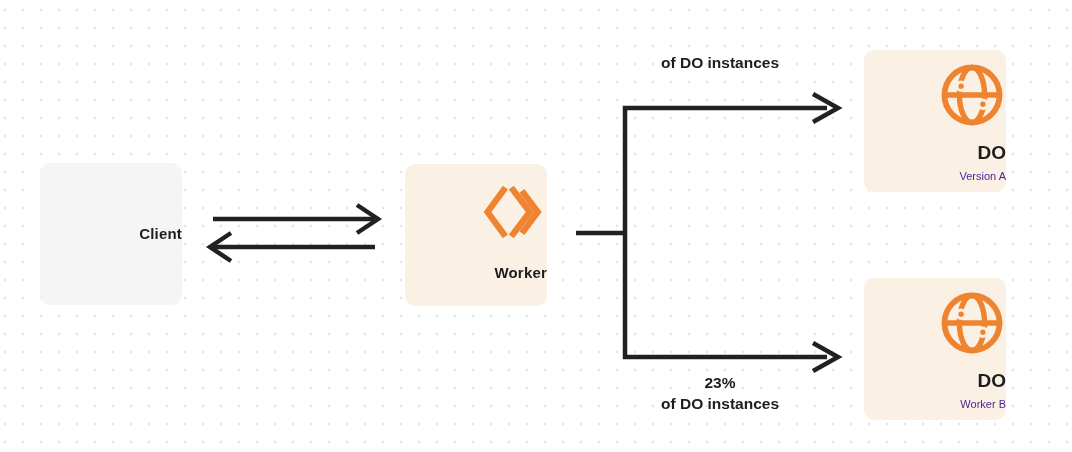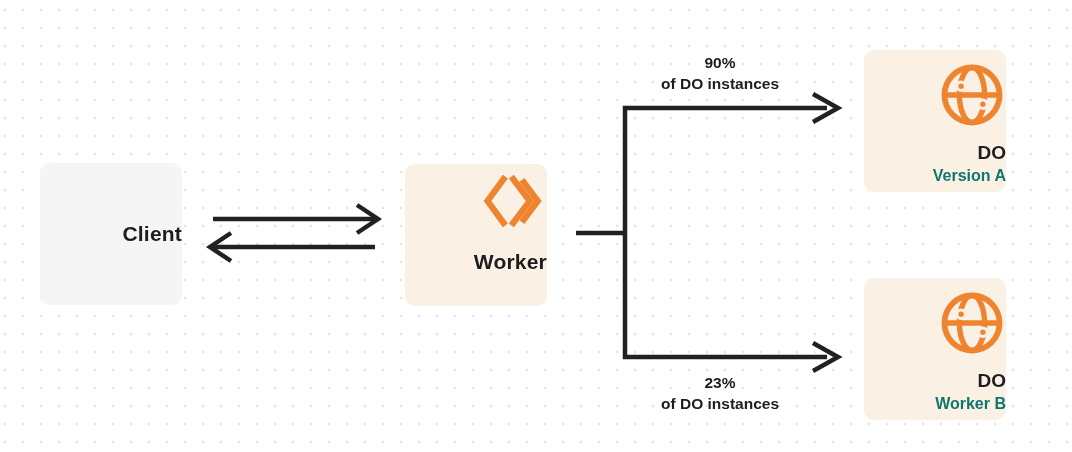--- a/index.html
+++ b/index.html
@@ -30,52 +30,52 @@
   .node-client {
     left: 40px; top: 163px;
     width: 142px; height: 142px;
     background: #f5f5f6;
     justify-content: center;
   }
   .node-worker {
     left: 405px; top: 164px;
     width: 142px; height: 142px;
     background: #faf1e4;
-    padding-top: 4px;
+    padding-top: 15px;
   }
   .node-do-a {
     left: 864px; top: 50px;
     width: 142px; height: 142px;
     background: #faf1e4;
     padding-top: 11px;
   }
   .node-do-b {
     left: 864px; top: 278px;
     width: 142px; height: 142px;
     background: #faf1e4;
     padding-top: 11px;
   }
   .node-label {
-    font-size: 21px;
+    font-size: 15px;
     font-weight: 700;
     letter-spacing: 0.2px;
     line-height: 26px;
   }
   .node-worker .node-label { margin-top: 15px; }
   .do-title {
     font-size: 19px;
     font-weight: 700;
     line-height: 24px;
     margin-top: 12px;
   }
   .do-sub {
-    font-size: 16px;
-    font-weight: 700;
+    font-size: 11px;
+    font-weight: 400;
     line-height: 22px;
-    color: #0f766e;
+    color: #4c1d95;
   }
   .split-label {
     position: absolute;
     width: 220px;
     text-align: center;
     color: #1d1d1f;
     font-size: 15.5px;
     font-weight: 700;
     line-height: 21px;
   }
@@ -131,21 +131,20 @@
   </div>
 
   <svg class="edge-svg" style="left:572px; top:86px;" width="292" height="300" viewBox="0 0 292 300">
     <path class="edge-stroke" d="M4 147 H53"></path>
     <path class="edge-stroke" d="M255 22 H53 V271 H255"></path>
     <path class="edge-stroke" d="M241 8 L266 22 L241 36"></path>
     <path class="edge-stroke" d="M241 257 L266 271 L241 285"></path>
   </svg>
 
   <div class="split-label split-label-top">
-    <div>90%</div>
     <div>of DO instances</div>
   </div>
 
   <div class="split-label split-label-bottom">
     <div>23%</div>
     <div>of DO instances</div>
   </div>
 
   <div class="node node-do-a">
     <svg width="68" height="68" viewBox="0 0 100 100">

